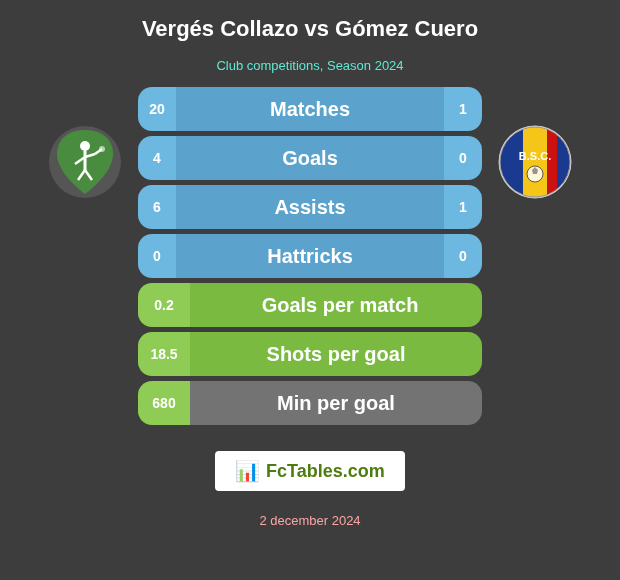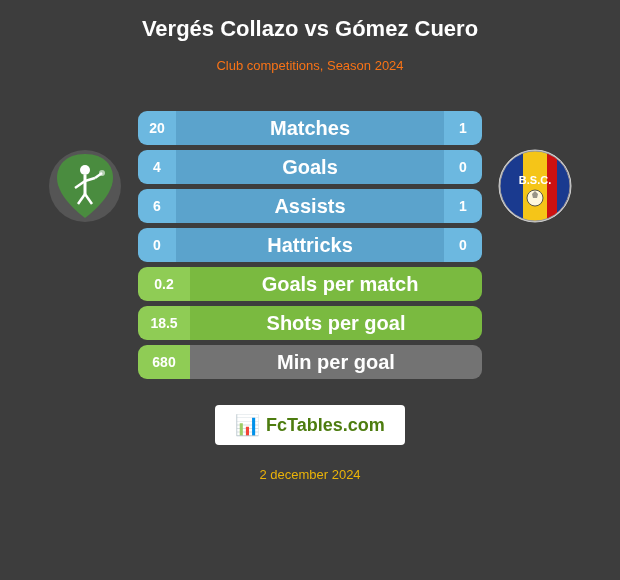--- a/index.html
+++ b/index.html
@@ -21,24 +21,24 @@
       gap: 12px;
     }
     .title {
       color: #fff;
       font-size: 22px;
       font-weight: bold;
       text-align: center;
       margin-bottom: 4px;
     }
     .subtitle {
-      color: #f97316;
+      color: #5eead4;
       font-size: 13px;
       text-align: right;
-      margin-bottom: 26px;
+      margin-bottom: 2px;
     }
     .stats-section {
       width: 100%;
       display: flex;
       flex-direction: row;
       align-items: flex-start;
       justify-content: center;
       position: relative;
     }
     .team-logo {
@@ -54,22 +54,22 @@
       flex: 1;
       display: flex;
       flex-direction: column;
       gap: 5px;
       padding: 0 8px;
       max-width: 360px;
     }
     .stat-row {
       display: flex;
       align-items: center;
-      height: 34px;
-      border-radius: 9px;
+      height: 44px;
+      border-radius: 14px;
       overflow: hidden;
     }
     .stat-row.two-sided {
       background: transparent;
     }
     .stat-val-left {
       background-color: #6cb8e0;
       color: #fff;
       font-weight: bold;
       font-size: 14px;
@@ -131,21 +131,21 @@
     .fctables-text {
       font-size: 18px;
       font-weight: bold;
       color: #4d7c0f;
     }
     .fctables-icon {
       color: #4caf50;
       font-size: 20px;
     }
     .footer-date {
-      color: #eab308;
+      color: #fca5a5;
       font-size: 13px;
       margin-top: 10px;
     }
   </style>
 </head>
 <body>
 
 <div class="container">
   <div class="title">Vergés Collazo vs Gómez Cuero</div>
   <div class="subtitle">Club competitions, Season 2024</div>

